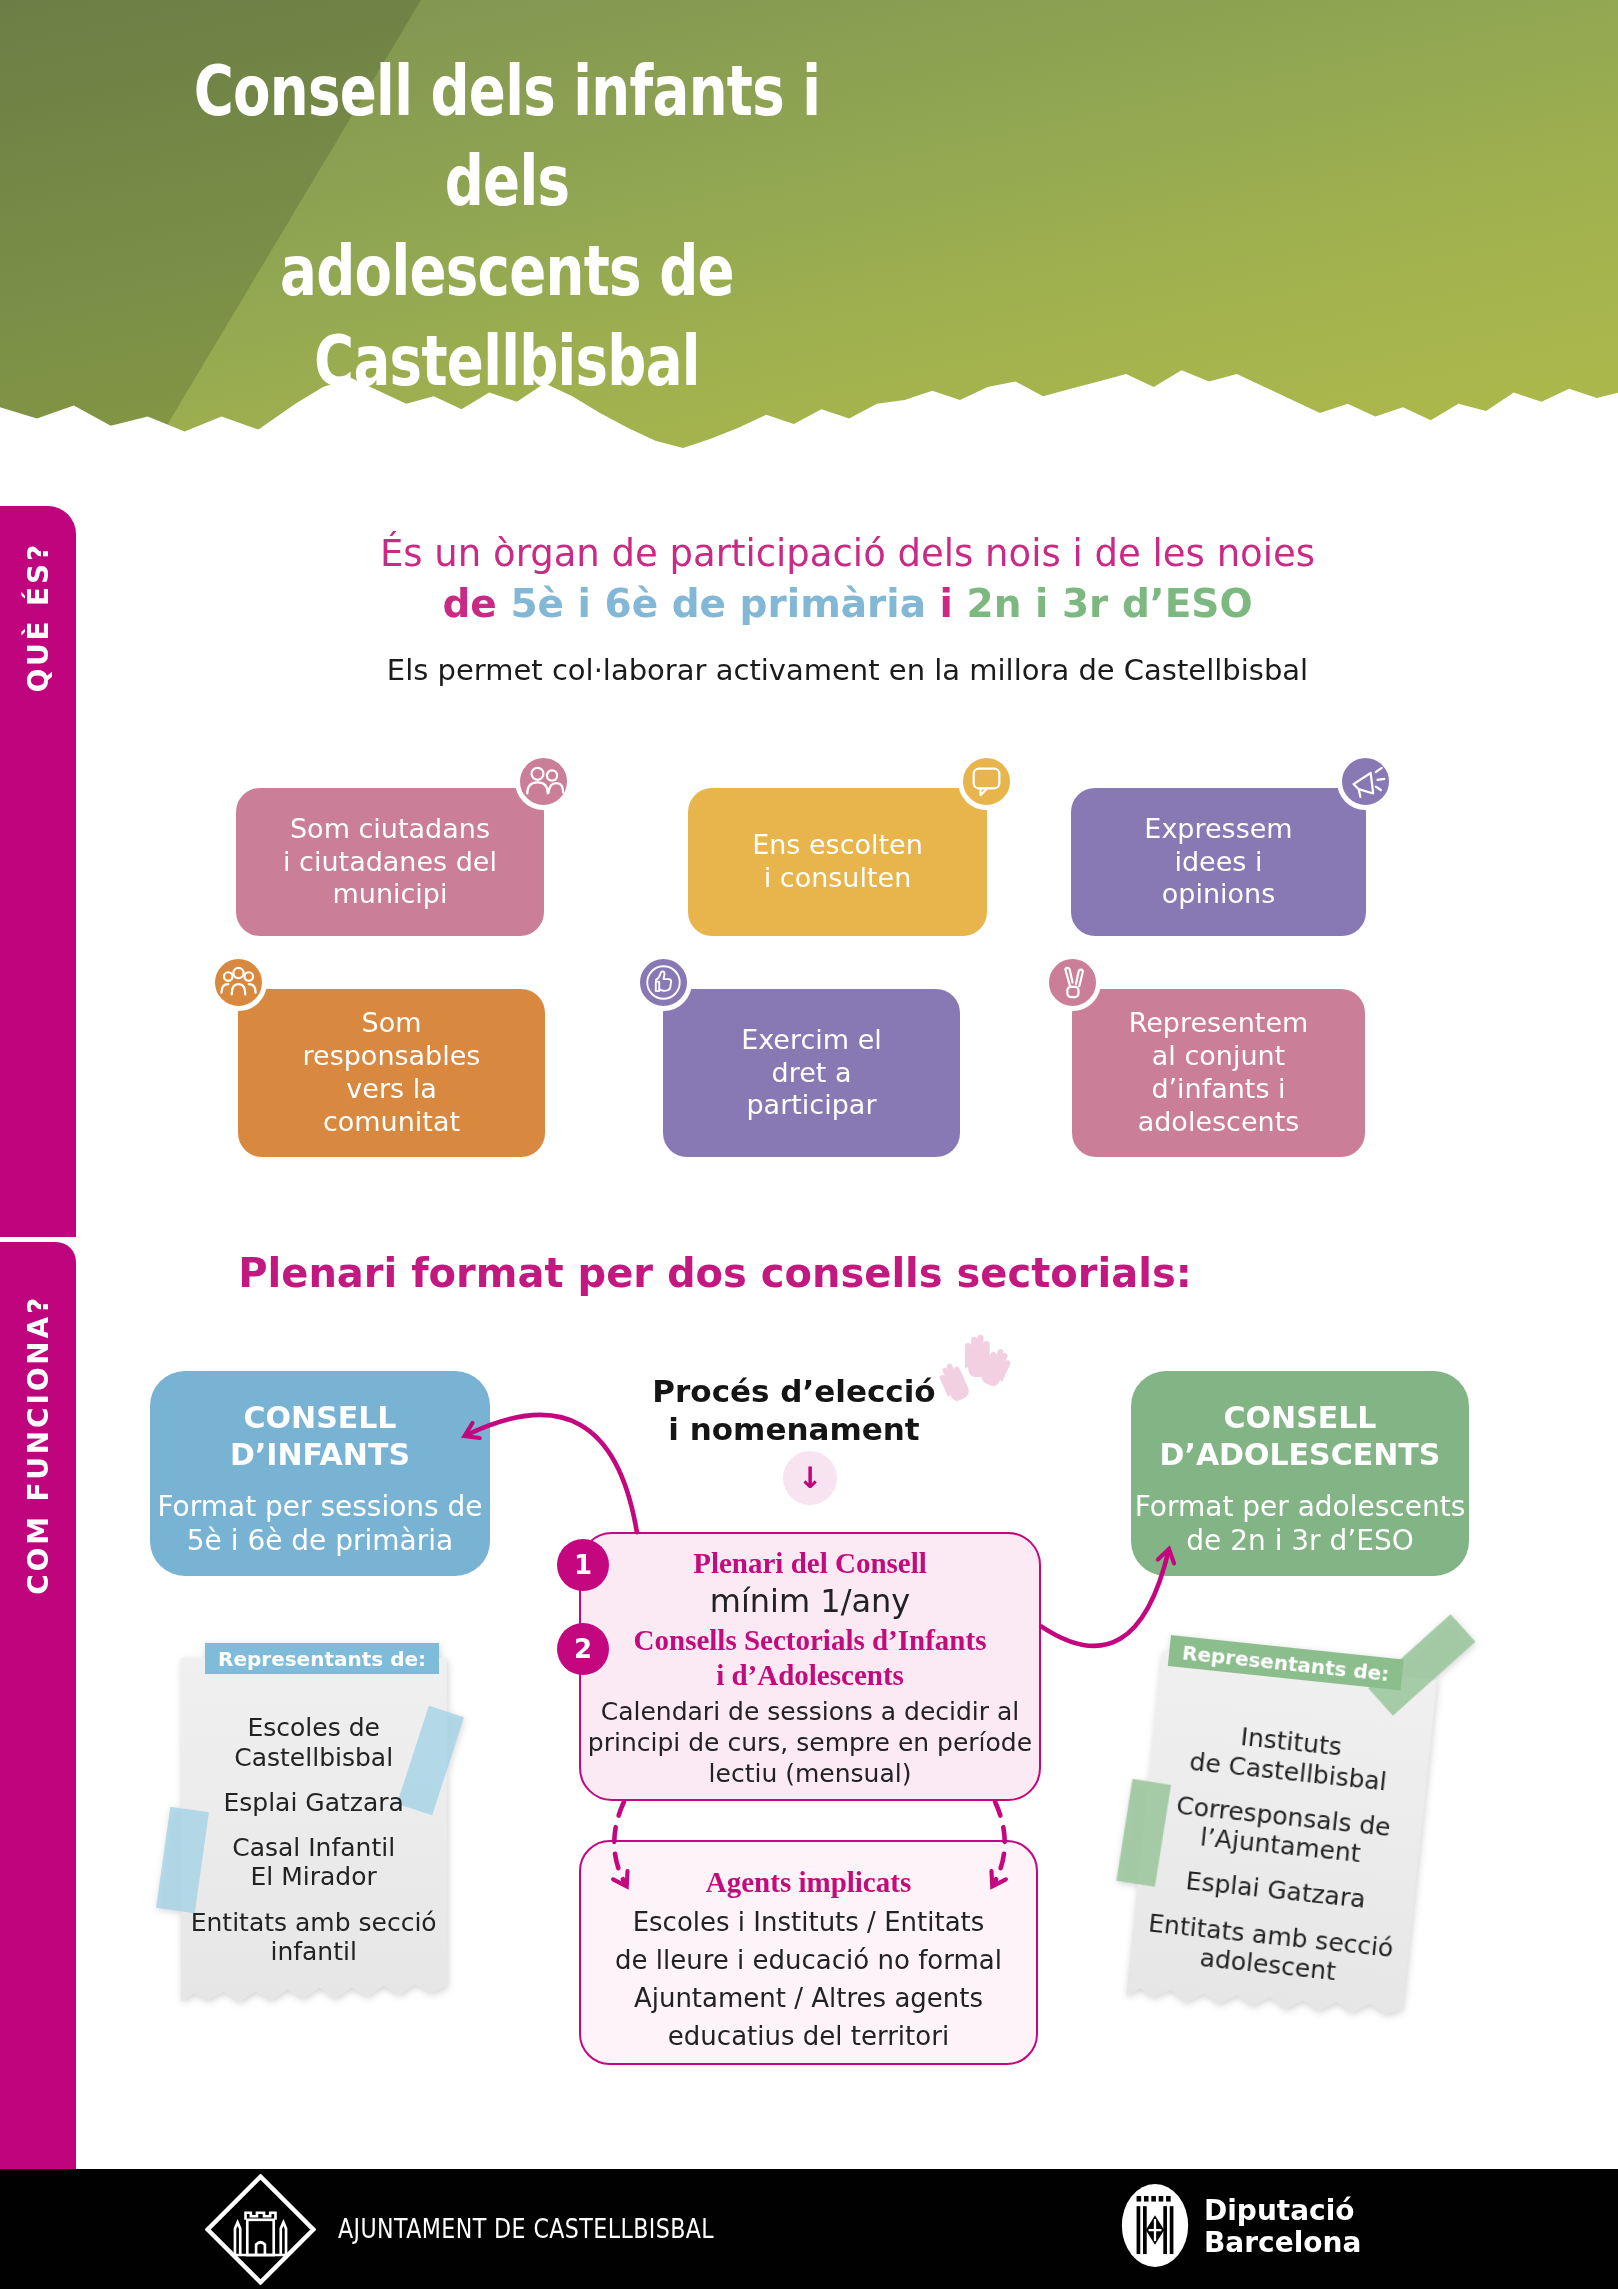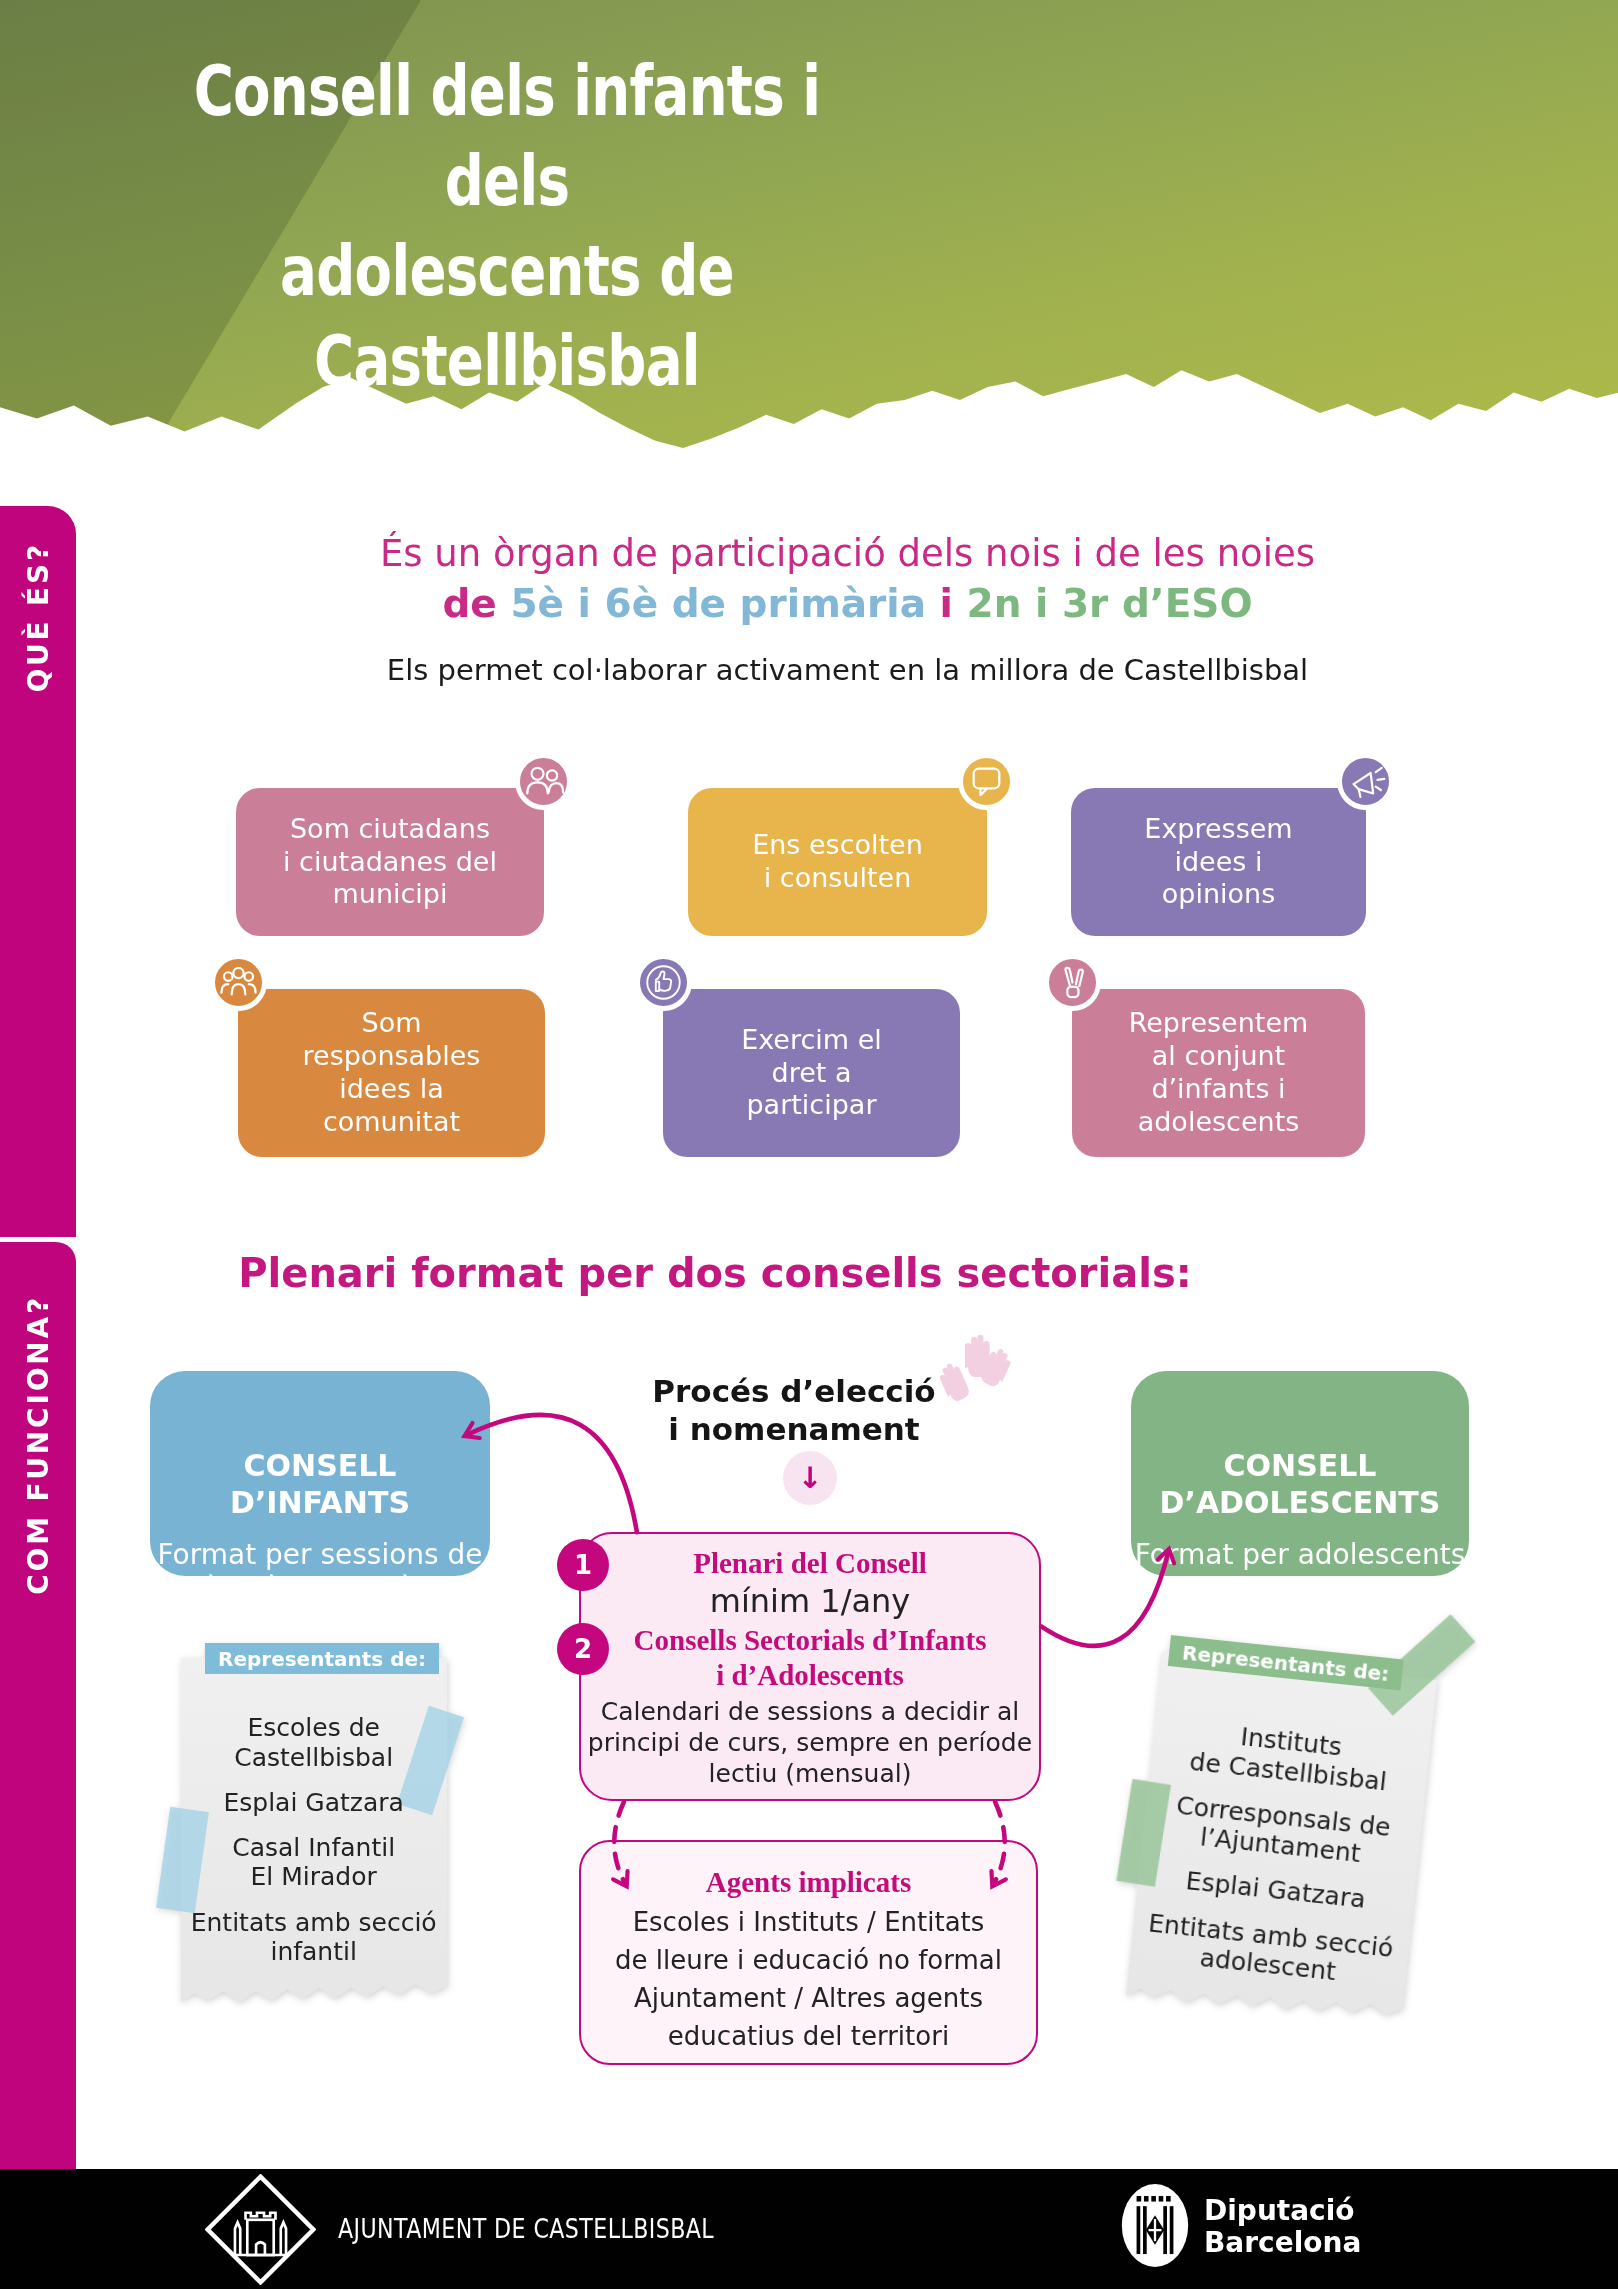--- a/index.html
+++ b/index.html
@@ -43,21 +43,21 @@
   .bg-pink { background:#cb7e97; } .bg-yellow { background:#e7b54c;margin-left:27px; }
   .bg-purple { background:#8879b4; } .bg-orange { background:#d8893f; }
   .icon-stroke { stroke:#fff; stroke-width:2.6; fill:none; stroke-linecap:round; stroke-linejoin:round; }
 
   .h2 { left:76px; top:1250px; width:1278px; text-align:center;
     font-size:40px; font-weight:700; color:#c2187f; }
 
   
   .bigbox { border-radius:35px; color:#fff; text-align:center;
     display:flex; flex-direction:column; align-items:center; padding-top:28px; gap:16.6px; }
-  .bigbox .bb-title { font-size:30px; font-weight:700; line-height:37px;margin-top:48px; }
+  .bigbox .bb-title { font-size:30px; font-weight:700; line-height:37px; }
   .bigbox .bb-body { font-size:28px; line-height:34px; }
   .bg-blue { background:#79b3d3; } .bg-green { background:#83b486; }
 
   .proces-title { left:600px; top:1372px; width:388px; text-align:center;
     font-size:31px; font-weight:700; line-height:38px; color:#151515; }
   .down-circle { left:783px; top:1451px; width:54px; height:54px; border-radius:50%;
     background:#f8e4f0; display:flex; align-items:center; justify-content:center;
     color:#c0047e; font-size:29.5px; font-weight:700; }
 
   .pinkbox { left:579px; top:1532px; width:462px; height:269px;
@@ -181,21 +181,21 @@
             <circle cx="24" cy="13" r="6"></circle>
             <circle cx="36" cy="17" r="5"></circle>
         <path d="M4 36 q0 -10 8 -10"></path>
             <path d="M16 38 q0 -12 8 -12 q8 0 8 12"></path>
             <path d="M44 36 q0 -10 -8 -10"></path>
       </g>
         </svg>
     </div>
     <div class="ml">Som
 responsables
-idees la
+vers la
 comunitat</div>
   </div>
 
   <div class="abs card bg-purple" style="left:663px;top:989px;width:297px;height:168px;">
     <div class="badge bg-purple" style="left:-28px;top:-35px;">
       <svg viewBox="0 0 48 48">
           <g class="icon-stroke" style="stroke-width:2.2;">
         <circle cx="24" cy="24" r="19"></circle>
         <path d="M15 23 v11 h4 v-11 z"></path>
         <path d="M19 32 q6 3 10 1 q3 -1 3 -4 l1 -6 q0 -3 -3 -3 h-6 l1 -5 q1 -4 -2 -4 q-2 0 -3 4 q-1 4 -5 6"></path>

